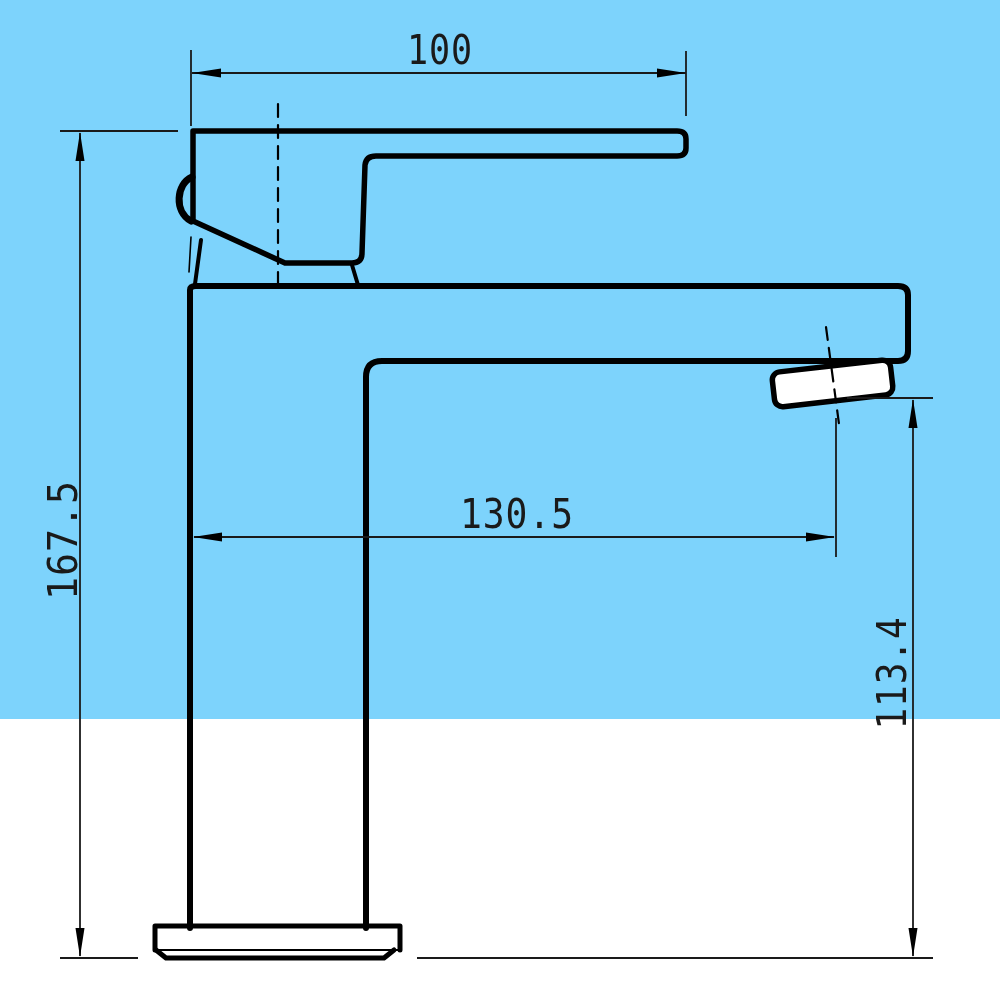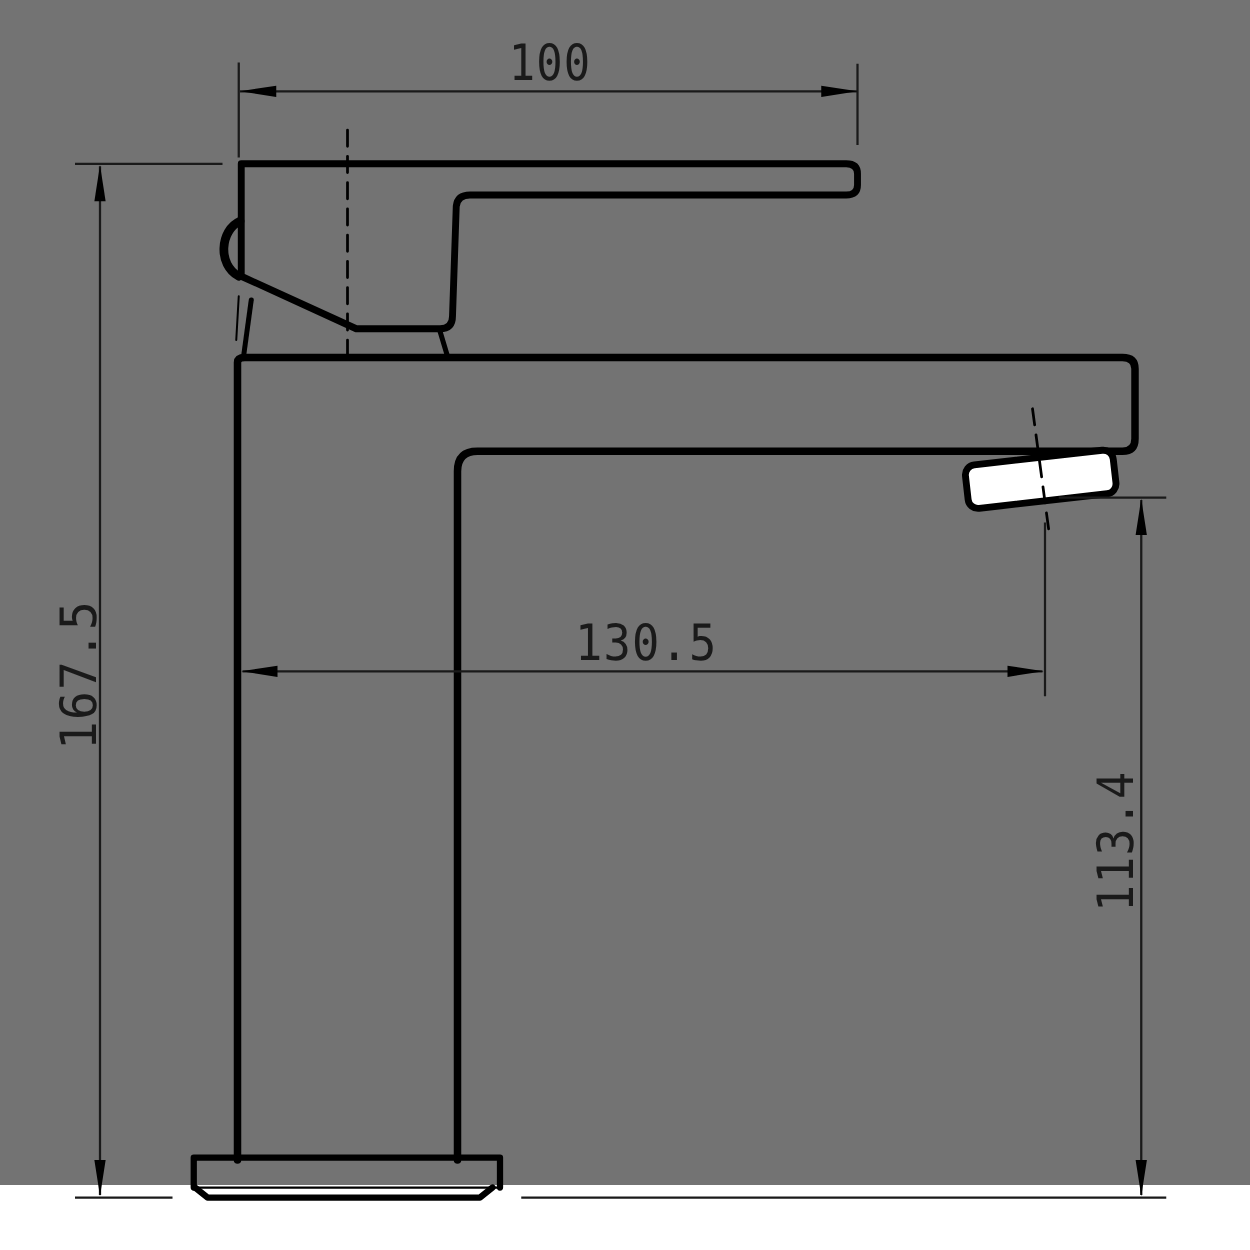--- a/index.html
+++ b/index.html
@@ -7,22 +7,22 @@
     padding: 0;
     width: 1000px;
     height: 1000px;
     background: #ffffff;
     overflow: hidden;
     font-family: "DejaVu Sans Mono", monospace;
   }
   .stage {
     position: relative;
     width: 1000px;
-    height: 948px;
-    background: #737373;
+    height: 719px;
+    background: #7dd3fc;
   }
   svg { display: block; }
   .dim-text {
     font-family: "DejaVu Sans Mono", monospace;
     font-size: 40px;
     letter-spacing: 1px;
   }
   .outline-stroke { stroke-linejoin: round; stroke-linecap: round; fill: none; }
   .thin { stroke-linecap: butt; fill: none; }
 </style>

